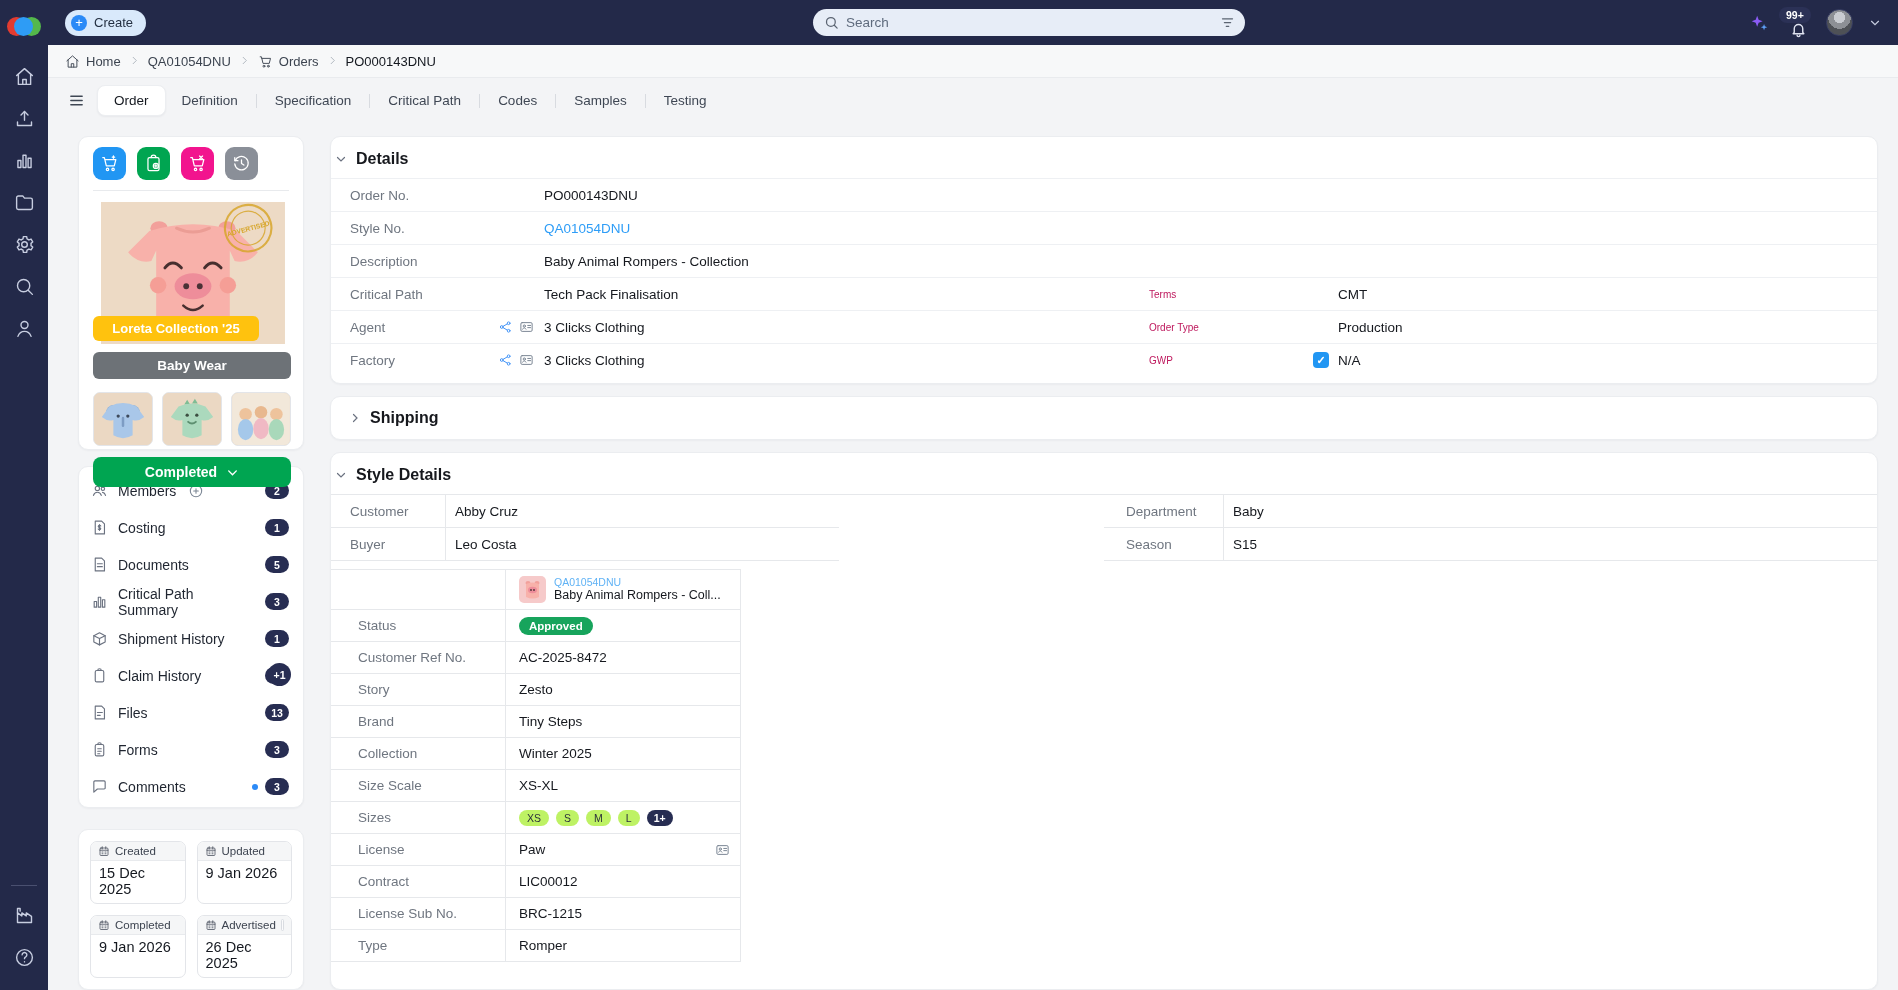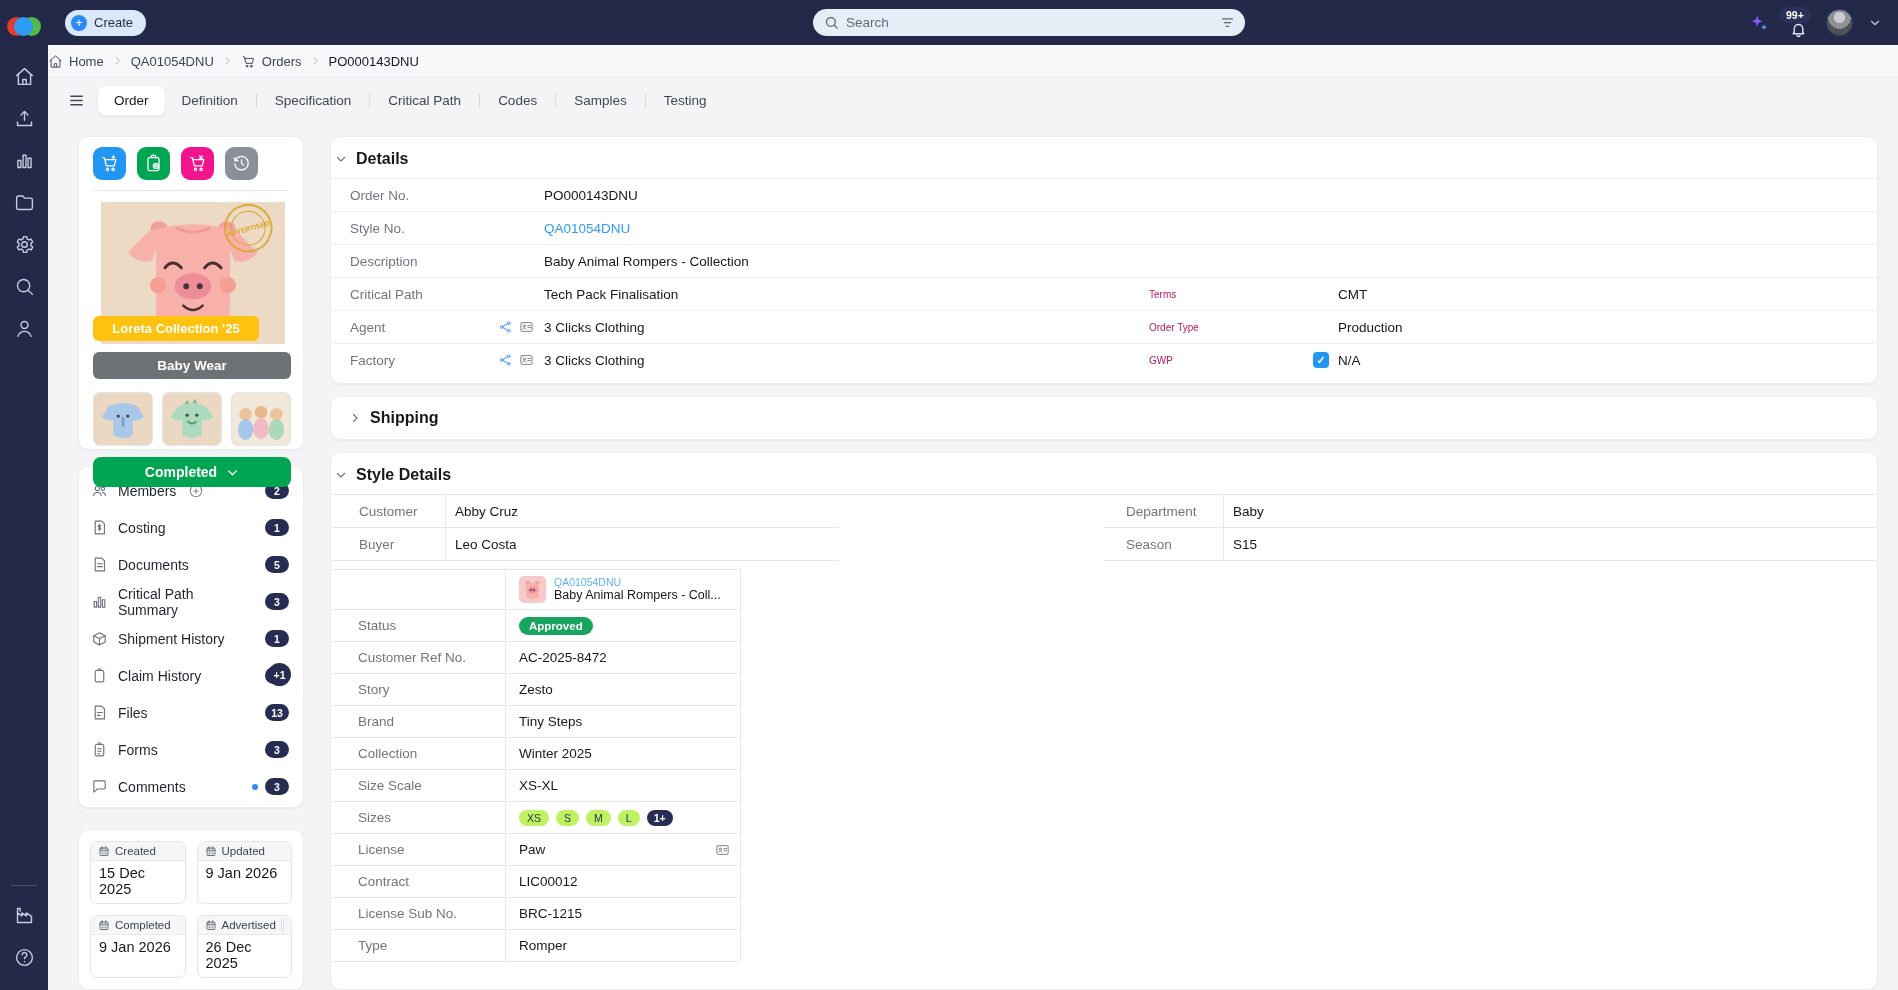--- a/index.html
+++ b/index.html
@@ -31,21 +31,21 @@
   .search-input::placeholder { color:#5f6b7d; }
   .top-right { margin-left:auto; display:flex; align-items:center; gap:15px; }
   .spark { width:22px; height:22px; }
   .bell-wrap { position:relative; width:26px; height:26px; }
   .bell-wrap svg { position:absolute; bottom:-2px; left:5px; width:17px; height:17px; color:#dfe3f0; }
   .notif-badge { position:absolute; top:-3px; left:-6px; background:#2b3156; color:#fff; font-size:10.5px; font-weight:bold; border-radius:9px; padding:2px 7px; }
   .avatar { width:27px; height:27px; border-radius:50%; background:radial-gradient(circle at 50% 30%, #c9ccd1 0 26%, #8d9095 27% 52%, #4e5156 53%); border:1px solid #3a4065; }
   .top-chev { color:#c7cde0; width:14px; height:14px; }
 
   
-  .breadcrumb { height:33px; background:#f7f8f9; border-bottom:1px solid #e9ebee; display:flex; align-items:center; gap:8px; font-size:13px; color:#3c4450; flex-shrink:0; }
+  .breadcrumb { height:33px; background:#f7f8f9; border-bottom:1px solid #e9ebee; display:flex; align-items:center; padding-left:17px; gap:8px; font-size:13px; color:#3c4450; flex-shrink:0; }
   .bc-item { display:flex; align-items:center; gap:6px; cursor:pointer; }
   .bc-item svg { width:15px; height:15px; color:#49505c; }
   .bc-item.current { color:#14181f; }
   .bc-sep svg { width:11px; height:11px; color:#9aa3ad; }
 
   
   .tabs-row { height:45px; display:flex; align-items:center; padding-left:13px; flex-shrink:0; }
   .hamburger { width:30px; height:30px; display:flex; align-items:center; justify-content:center; color:#3f4754; cursor:pointer; margin-right:6px; }
   .hamburger svg { width:17px; height:17px; }
   .tab { padding:7px 16px; font-size:13.5px; color:#3f4754; cursor:pointer; border-radius:8px; white-space:nowrap; }
@@ -114,21 +114,21 @@
   .d-cbx { left:982px; width:16px; height:16px; background:#2196f3; border-radius:4px; color:#fff; font-size:11px; font-weight:bold; display:flex; align-items:center; justify-content:center; cursor:pointer; }
   .details-card { padding-bottom:7px; }
 
   
   .style-card { flex:1; overflow:hidden; }
   .sd-grid { display:flex; border-top:1px solid #e6e8eb; }
   .sd-sub { display:flex; flex-direction:column; }
   .sd-sub.left { width:508px; } .sd-gap { width:265px; } .sd-sub.right { flex:1; }
   .sd-cellrow { display:flex; height:33px; border-bottom:1px solid #e6e8eb; }
   .sd-lab { display:flex; align-items:center; font-size:13.5px; color:#6f7680; border-right:1px solid #e6e8eb; }
-  .sd-sub.left .sd-lab { width:115px; padding-left:28px; }
+  .sd-sub.left .sd-lab { width:115px; padding-left:19px; }
   .sd-sub.right .sd-lab { width:120px; padding-left:22px; }
   .sd-val { flex:1; display:flex; align-items:center; padding-left:9px; font-size:13.5px; color:#15181e; }
   .sd-table2 { width:410px; margin-top:8px; border-top:1px solid #e6e8eb; }
   .t2-row { display:flex; border-bottom:1px solid #e6e8eb; height:32px; }
   .t2-row.tall { height:40px; }
   .t2-lab { width:175px; display:flex; align-items:center; padding-left:27px; font-size:13.5px; color:#6f7680; border-right:1px solid #e6e8eb; }
   .t2-val { flex:1; display:flex; align-items:center; padding-left:13px; font-size:13.5px; color:#15181e; border-right:1px solid #e6e8eb; position:relative; }
   .style-ref { display:flex; align-items:center; gap:8px; }
   .style-ref .ref-img { width:27px; height:27px; border-radius:5px; overflow:hidden; flex-shrink:0; }
   .ref-txt { display:flex; flex-direction:column; line-height:1.15; }

